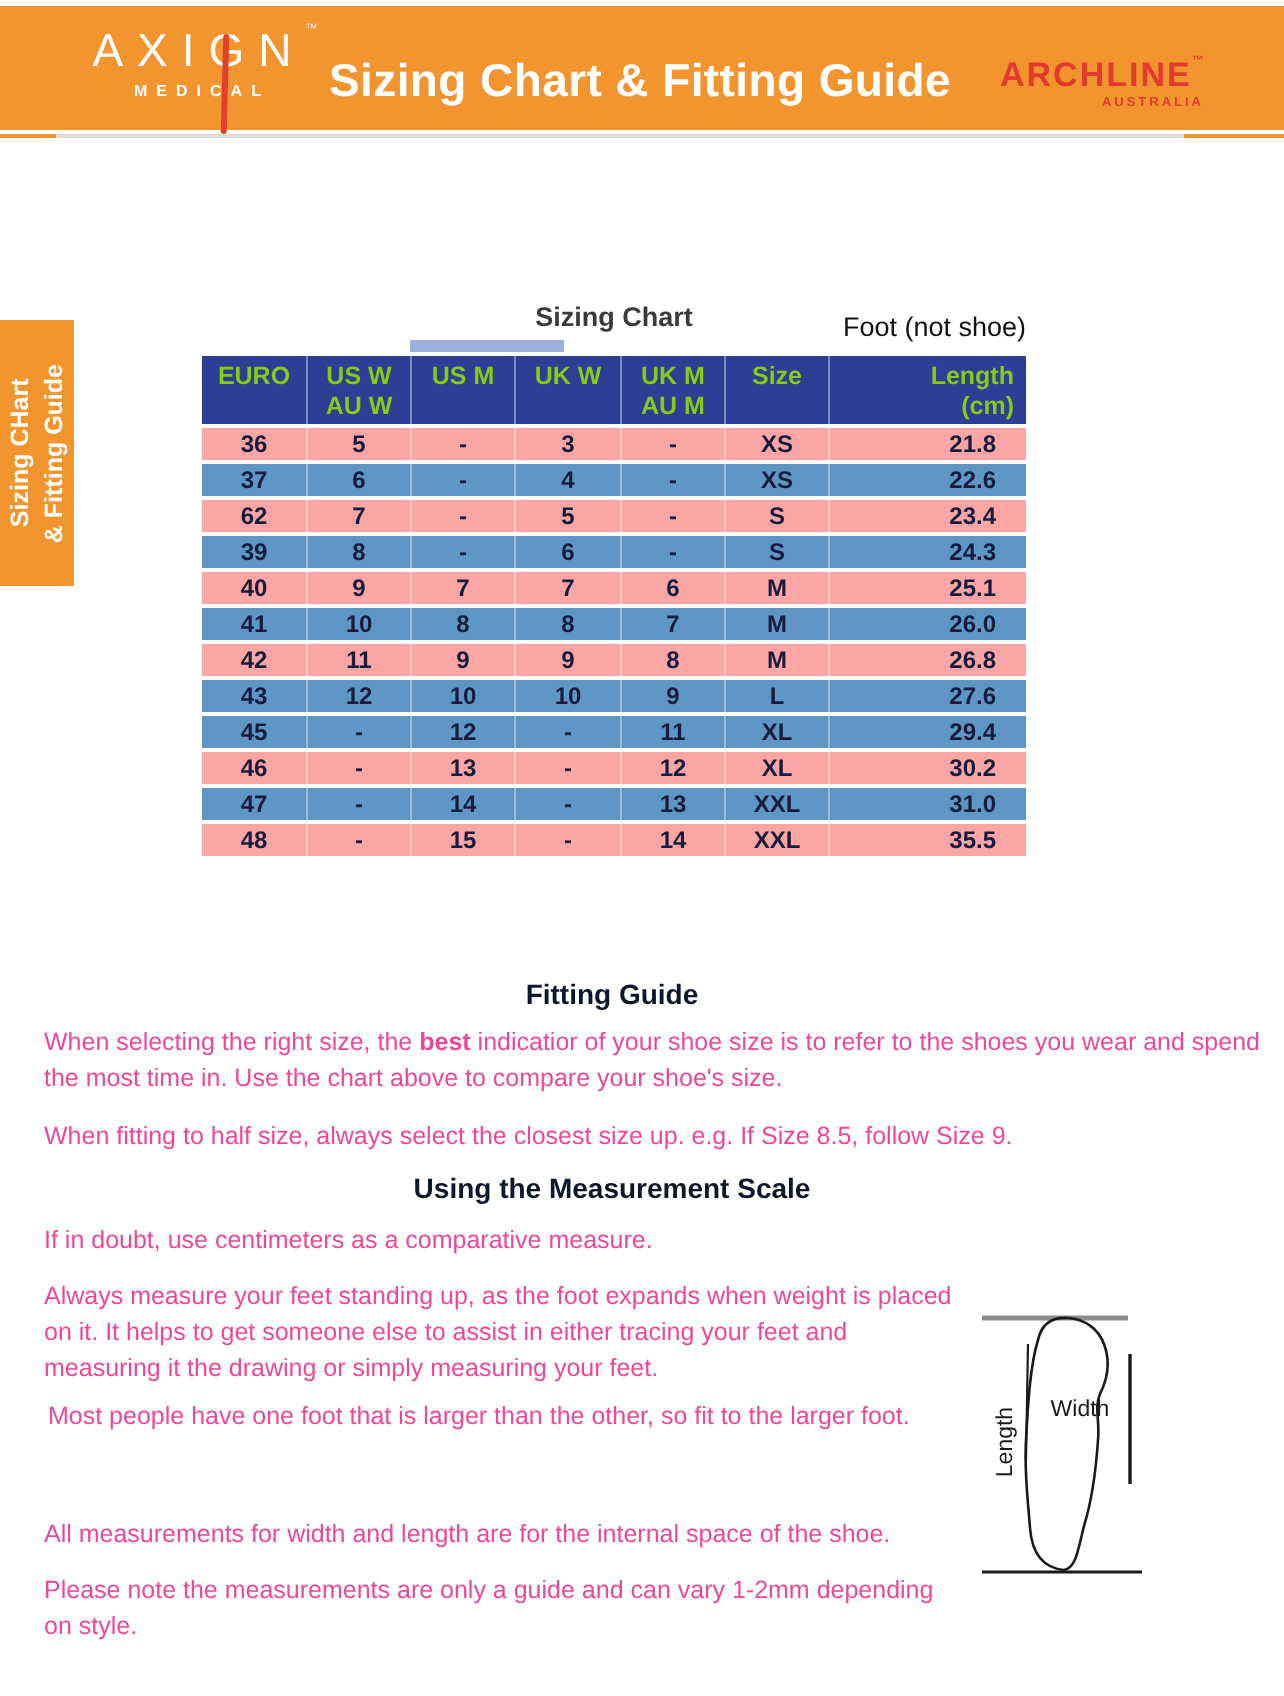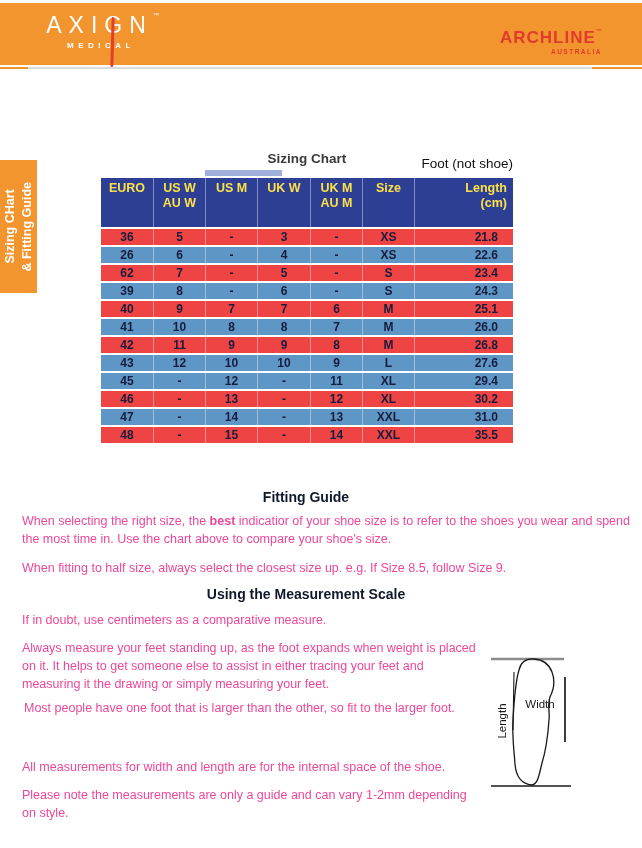--- a/index.html
+++ b/index.html
@@ -34,47 +34,48 @@
 
   
   .chart-title { position:absolute; left:101px; top:151px; width:412px; text-align:center;
                  font-weight:bold; font-size:13.5px; color:#3a3a3a; }
   .foot-note { position:absolute; left:400px; top:156px; width:113px; text-align:right;
                font-weight:normal; font-size:13.5px; color:#111; }
   .artifact-strip { position:absolute; left:205px; top:170px; width:77px; height:6px; background:#9FB0DC; }
 
   table.sizing { position:absolute; left:101px; top:176px; width:412px;
                  border-collapse:separate; border-spacing:0 2px; table-layout:fixed; }
-  table.sizing th { background:#2C3F95; color:#fde047; font-size:12.5px; font-weight:bold;
-                    vertical-align:top; text-align:center; padding:3px 0 16px 0; line-height:1.18; }
+  table.sizing th { background:#2C3F95; color:#84cc16; font-size:12.5px; font-weight:bold;
+                    vertical-align:top; text-align:center; padding:3px 0 1px 0; line-height:1.18; }
   table.sizing th:last-child { text-align:right; padding-right:6px; }
   table.sizing th + th, table.sizing td + td { border-left:1px solid rgba(255,255,255,0.4); }
   table.sizing td { height:16px; font-size:12px; font-weight:bold; color:#171C3D; text-align:center; padding:1px 0; }
   table.sizing td:last-child { text-align:right; padding-right:15px; }
   tr.row-a td { background:#5E96C5; }
-  tr.row-b td { background:#ef4444; }
+  tr.row-b td { background:#fca5a5; }
 
   
   .h-center { position:absolute; left:0; width:612px; text-align:center; font-weight:bold; font-size:14px; color:#0f172a; }
   .para { position:absolute; font-size:12.5px; line-height:1.45; color:#ec4899; }
 
   
   .foot-diagram { position:absolute; left:488px; top:650px; }
 </style>
 </head>
 <body>
 
 <div class="page">
 
   <div class="banner">
     <div class="axign">
       <div class="axign-word"><span>AXIGN</span><span class="axign-tm">™</span></div>
       <div class="axign-sub">MEDICAL</div>
       <div class="axign-stroke"></div>
     </div>
+    <div class="banner-title">Sizing Chart &amp; Fitting Guide</div>
     <div class="archline">
       <div class="archline-word"><span>ARCHLINE</span><span class="archline-tm">™</span></div>
       <div class="archline-sub">AUSTRALIA</div>
     </div>
   </div>
   <div class="divider">
     <div class="seg-l"></div>
     <div class="seg-m"></div>
     <div class="seg-r"></div>
   </div>
@@ -132,21 +133,21 @@
         <tr class="row-b">
           <td>36</td>
           <td>5</td>
           <td>-</td>
           <td>3</td>
           <td>-</td>
           <td>XS</td>
           <td>21.8</td>
         </tr>
         <tr class="row-a">
-          <td>26</td>
+          <td>37</td>
           <td>6</td>
           <td>-</td>
           <td>4</td>
           <td>-</td>
           <td>XS</td>
           <td>22.6</td>
         </tr>
         <tr class="row-b">
           <td>62</td>
           <td>7</td>

